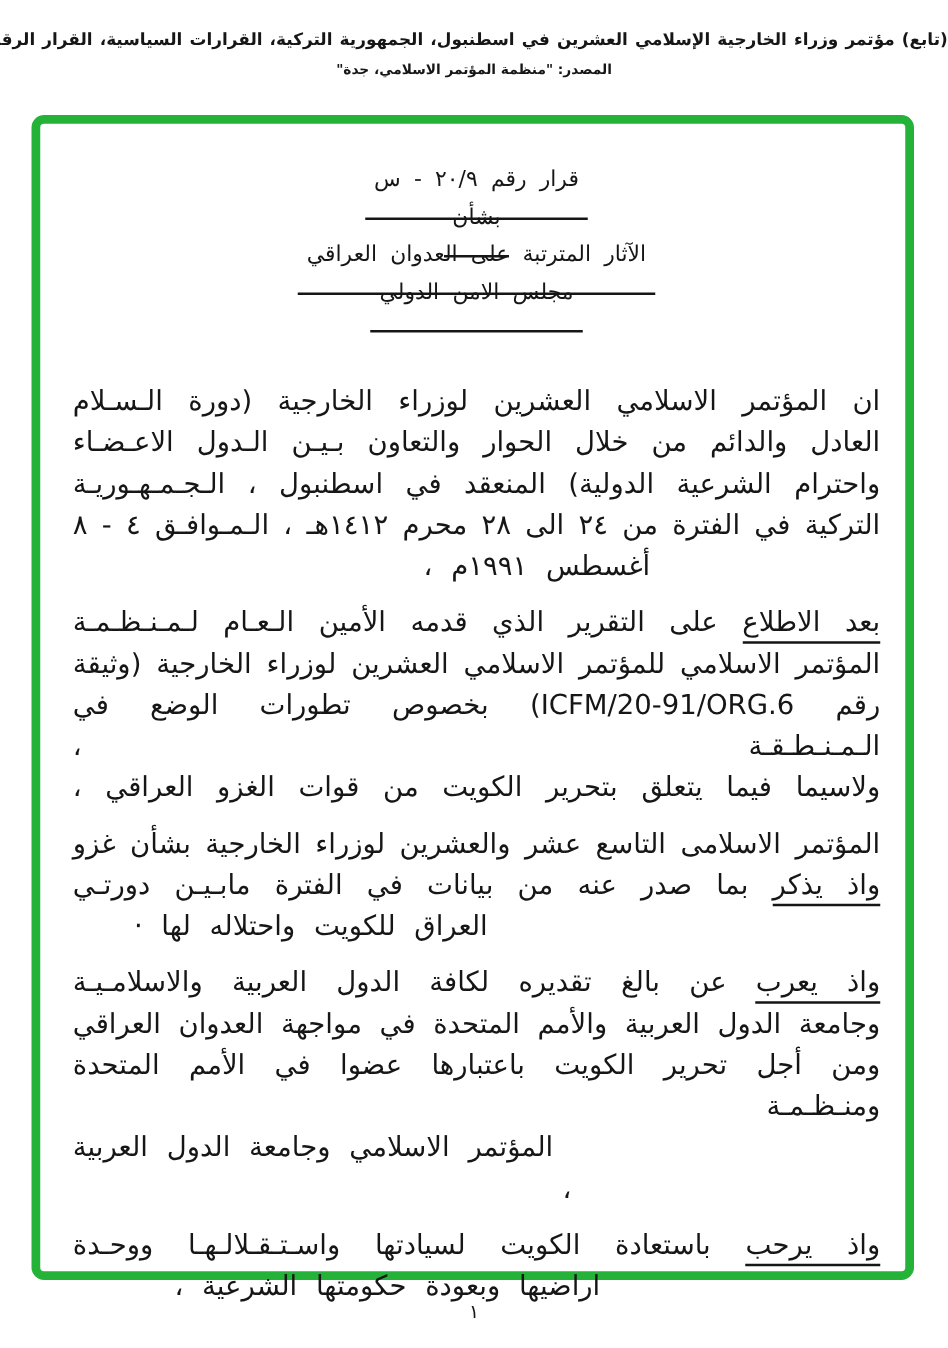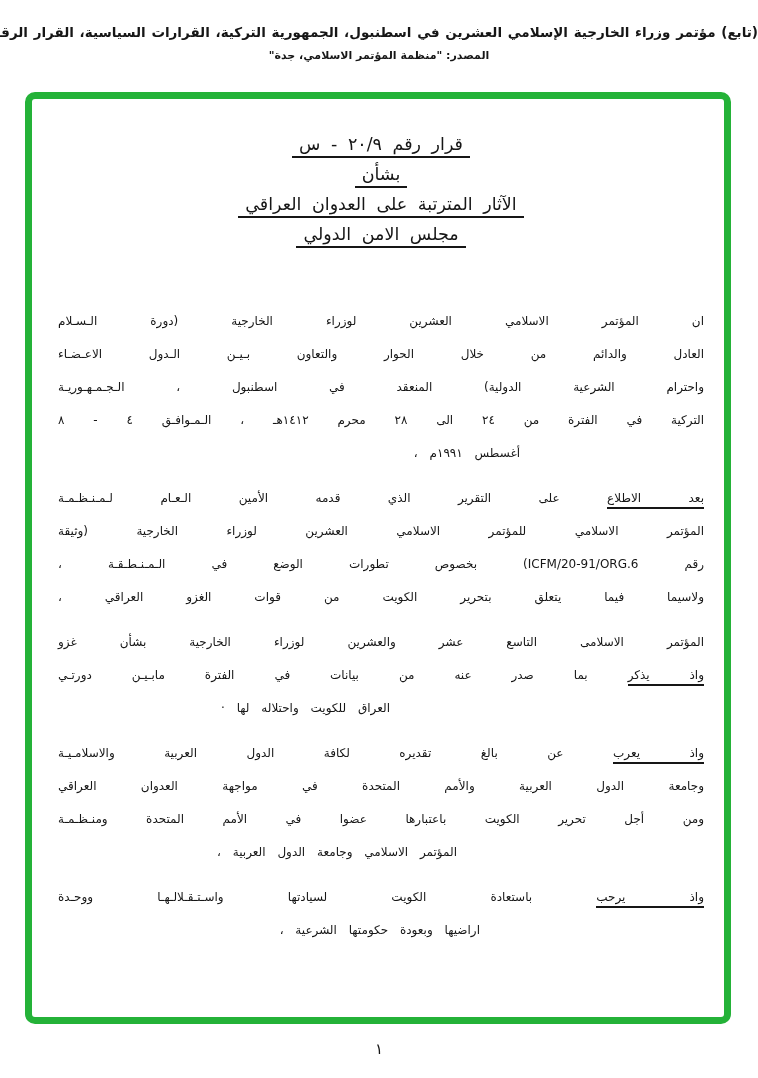--- a/index.html
+++ b/index.html
@@ -13,28 +13,28 @@
   .h2{ font-size:11px; font-weight:bold; margin-top:9px; }
   
   .frame{
     position:absolute; left:25px; top:92px; width:706px; height:932px;
     box-sizing:border-box; border:7px solid #24b238; border-radius:10px;
     background:#ffffff;
   }
   .content{ padding:30px 20px 0 26px; }
   
   .tline{ text-align:center; line-height:30px; font-size:17.5px; word-spacing:5px; white-space:nowrap; }
-  .tline > span{ border-bottom:2px solid #161616; padding:0 7px 2px; }
+  .tline > span{ border-bottom:2px solid #161616; padding:0 7px 20px; }
   
-  .body{ margin-top:56px; font-size:12px; }
+  .body{ margin-top:56px; font-size:22px; }
   .para{ margin-top:12px; }
   .para:first-child{ margin-top:0; }
   .line{ line-height:33px; min-height:33px; text-align:justify; word-spacing:4px; }
   .line.j{ text-align-last:justify; }
-  .line.s{ text-align:center; text-align-last:right; word-spacing:8px; }
+  .line.s{ text-align:left; text-align-last:right; word-spacing:8px; }
   .lead{ border-bottom:2px solid #161616; padding-bottom:2px; }
   
   .pageno{ position:absolute; top:1040px; left:0; width:100%; text-align:center; font-size:15px; }
 </style>
 </head>
 <body>
 
 <div class="page">
 
   <div class="header">

